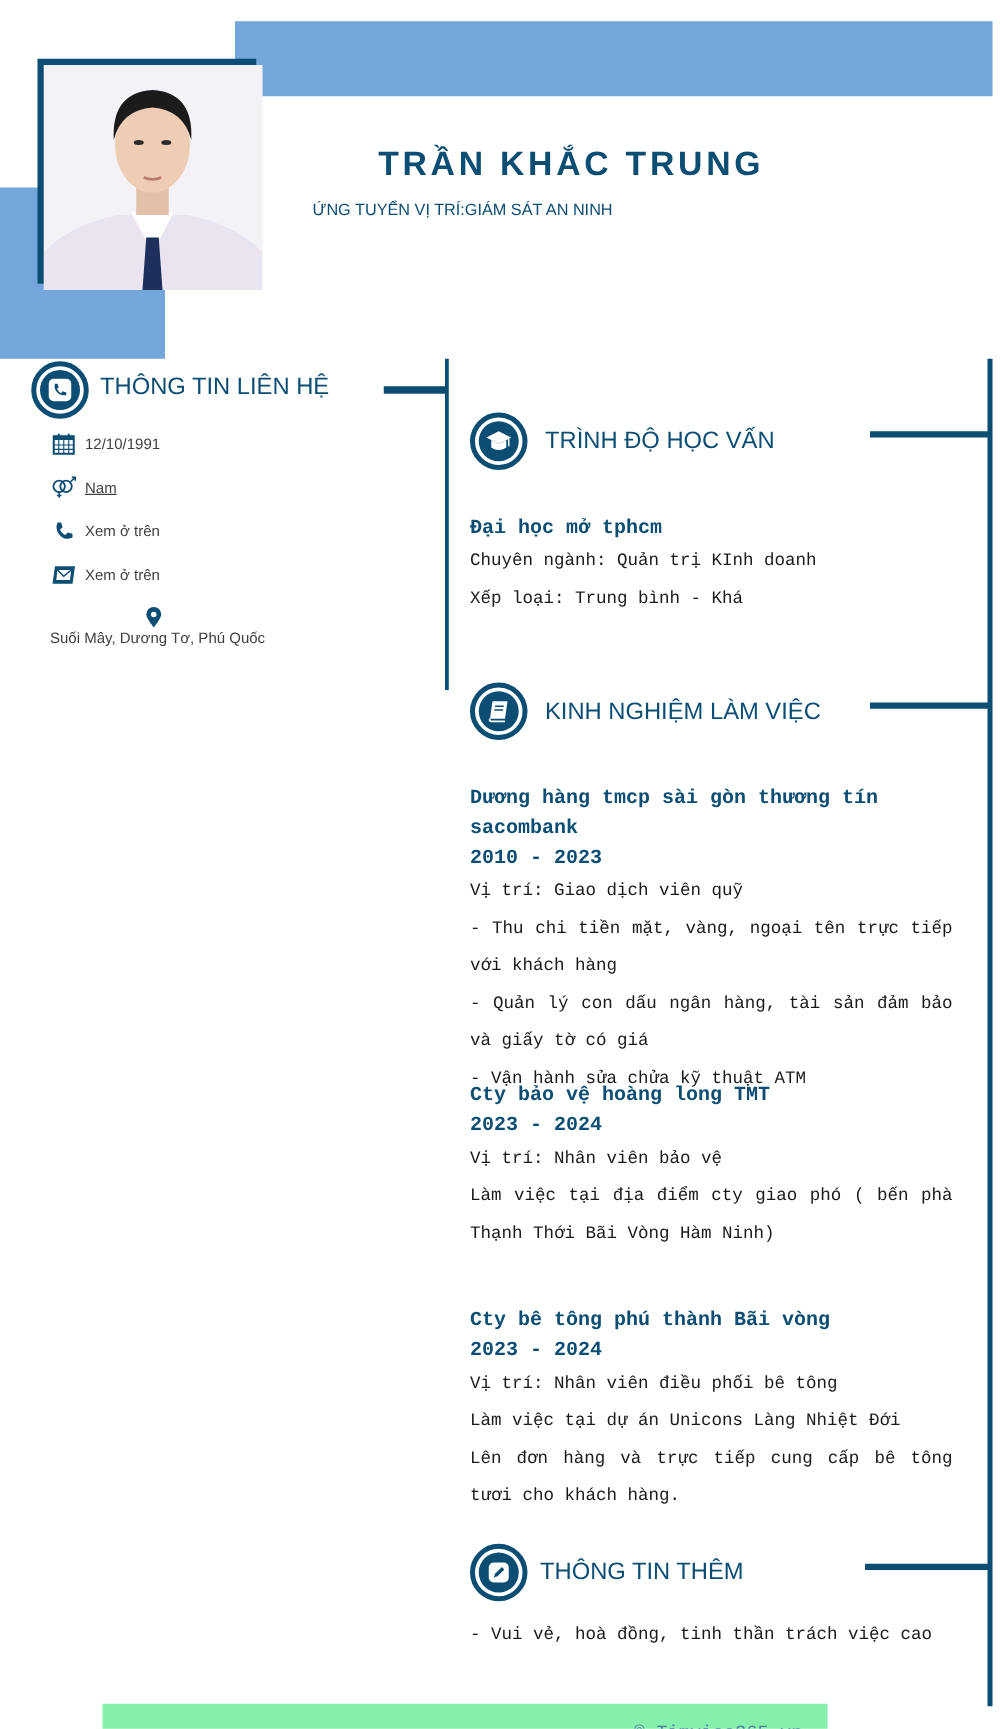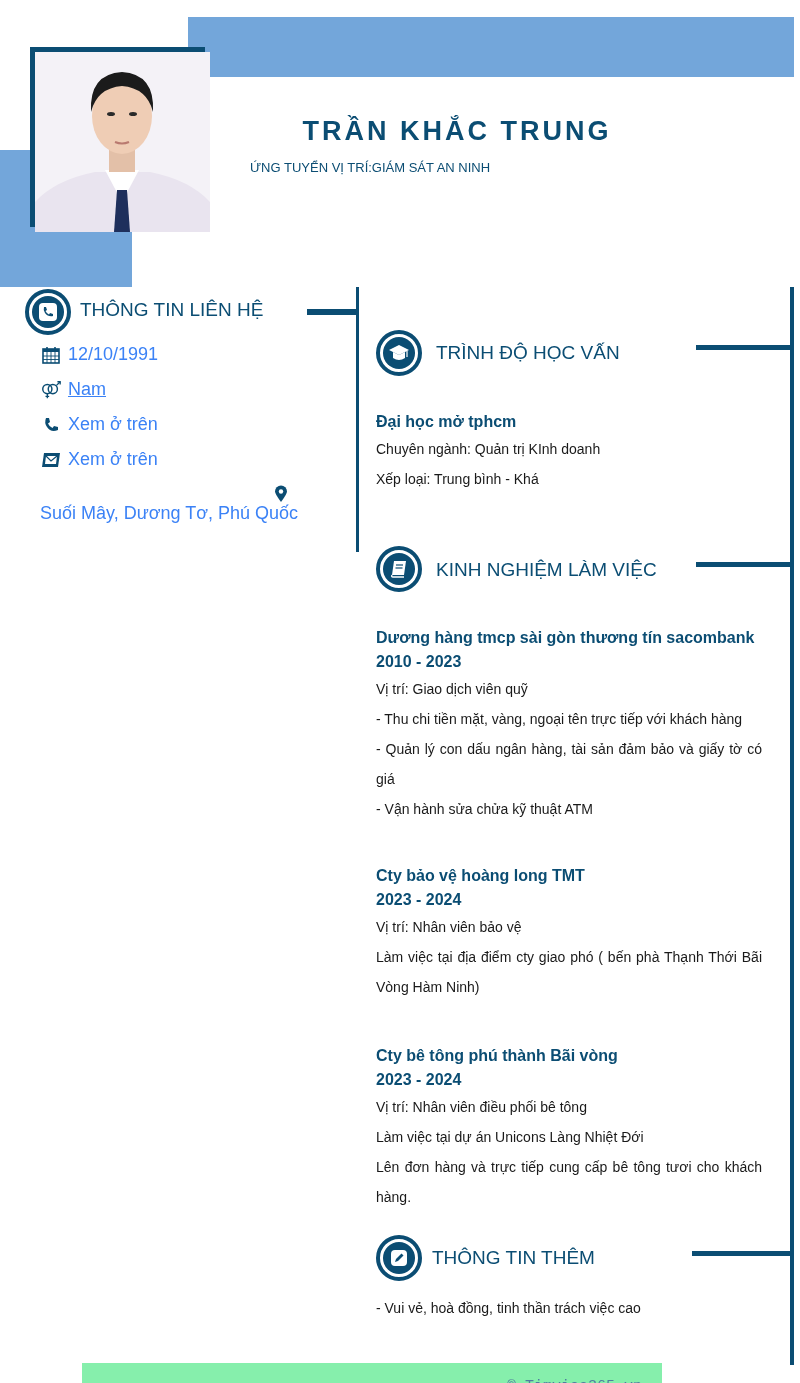--- a/index.html
+++ b/index.html
@@ -19,24 +19,24 @@
   .hline-left { left: 307px; top: 297px; width: 51px; height: 6px; background: #0b4d73; }
   .vline-right { left: 790px; top: 275px; width: 4px; height: 1078px; background: #0b4d73; }
   .hline-r1 { left: 696px; top: 333px; width: 96px; height: 5px; background: #0b4d73; }
   .hline-r2 { left: 696px; top: 550px; width: 96px; height: 5px; background: #0b4d73; }
   .hline-r3 { left: 692px; top: 1239px; width: 100px; height: 5px; background: #0b4d73; }
 
   .sec-icon { width: 46px; height: 46px; border-radius: 50%; border: 4px solid #0b4d73; display: flex; align-items: center; justify-content: center; background: #fff; }
   .sec-icon .inner { width: 32px; height: 32px; border-radius: 50%; background: #0b4d73; display: flex; align-items: center; justify-content: center; }
   .sec-title { font-size: 19px; font-weight: normal; color: #0b4d73; white-space: nowrap; }
 
-  .contact-row { left: 40px; height: 20px; display: flex; align-items: flex-end; font-size: 18px; color: #3b82f6; }
+  .contact-row { left: 40px; height: 20px; display: flex; align-items: center; font-size: 12px; color: #404040; }
   .contact-row .ci { width: 22px; height: 20px; display: flex; align-items: center; justify-content: center; margin-right: 6px; }
 
-  .right-col { left: 376px; width: 386px; font-size: 14px; color: #1a1a1a; }
+  .right-col { left: 376px; width: 386px; font-size: 14px; color: #1a1a1a; font-family: Liberation Mono, monospace; }
   .item-title { font-size: 16px; font-weight: bold; color: #0b4d73; line-height: 24px; }
   .line { line-height: 30px; text-align: justify; }
 
   .footer { left: 82px; top: 1351px; width: 580px; height: 30px; background: #86efac; }
   .footer-text { right: 20px; top: 3px; font-family: "Liberation Mono", monospace; font-size: 15px; color: #4f7d9e; }
 </style>
 </head>
 <body>
 
 <div class="abs blue-top"></div>

